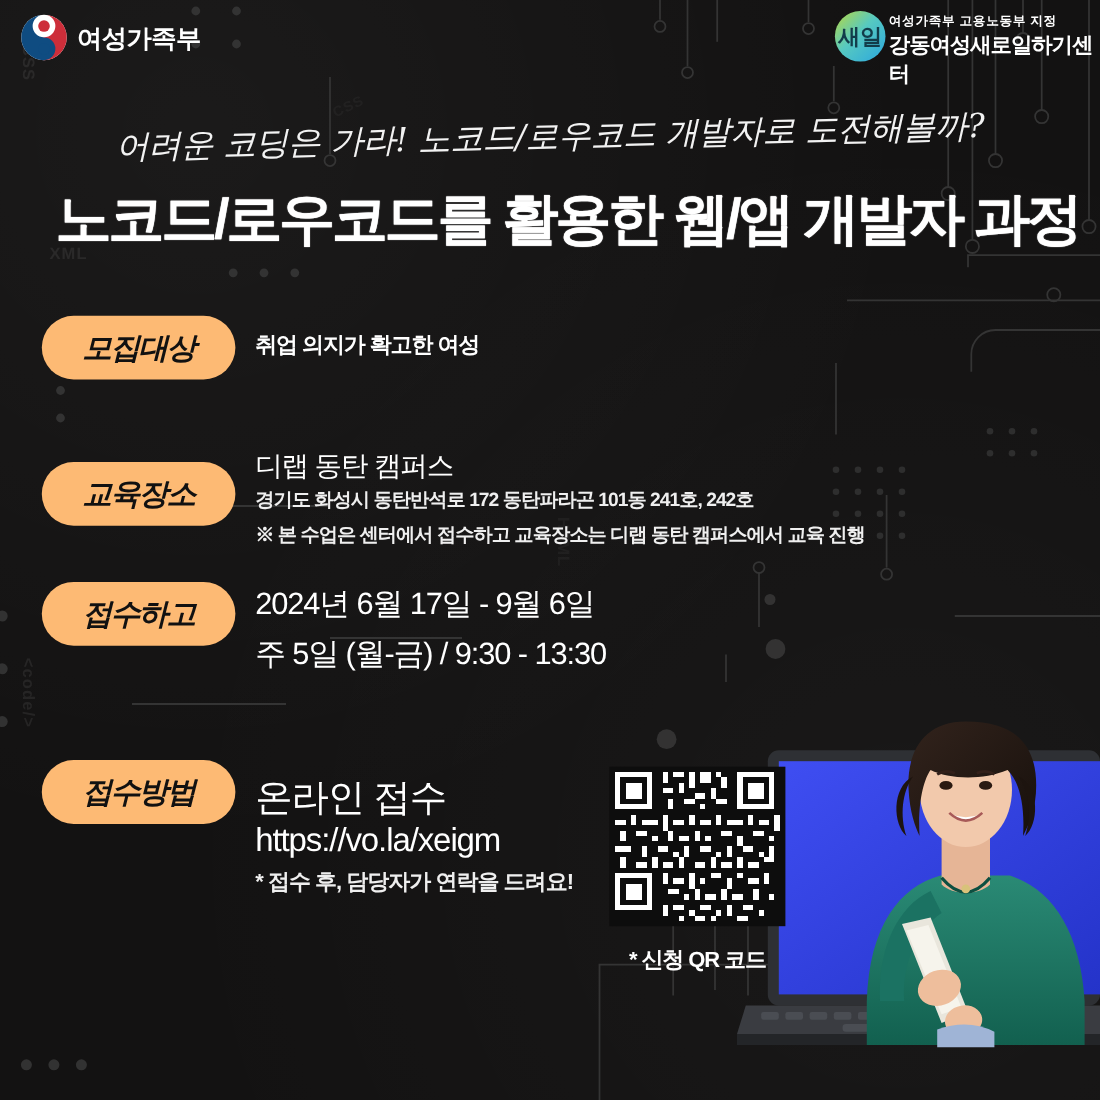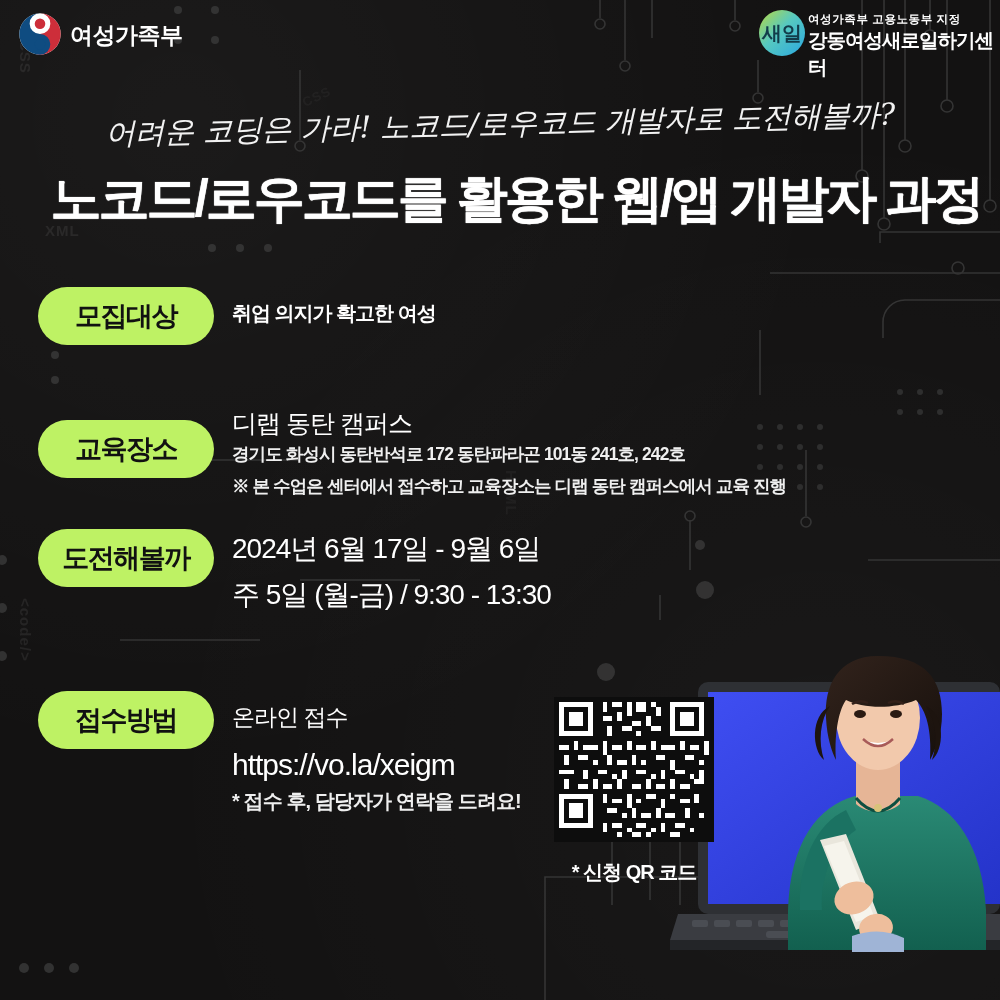--- a/index.html
+++ b/index.html
@@ -61,22 +61,22 @@
     color:#fff; font-size:51px; font-weight:700; letter-spacing:-3px; z-index:6;
     text-shadow:0 0 1px #fff;
     margin-left:16px;
   }
 
   
   .row{ position:absolute; z-index:6; }
   .pill{
     position:absolute; left:38px;
     width:176px; height:58px; border-radius:29px;
-    background:#bef264;
-    display:flex; align-items:center; justify-content:center;
+    background:#fdba74;
+    display:flex; align-items:center; justify-content:center;font-style:italic;
   }
   .pill-label{
     color:#111; font-size:27px; font-weight:700; letter-spacing:-1.5px;
   }
   .body-main{
     position:absolute; left:232px;
     color:#fff; letter-spacing:-1px; white-space:nowrap;
   }
   .body-sub{
     position:absolute; left:232px;
@@ -246,31 +246,31 @@
   <div class="pill" style="top:420px;">
     <span class="pill-label">교육장소</span>
   </div>
   <div class="body-main" style="top:407px; font-size:25px; font-weight:400;">디랩 동탄 캠퍼스</div>
   <div class="body-sub" style="top:442px;">경기도 화성시 동탄반석로 172 동탄파라곤 101동 241호, 242호</div>
   <div class="body-sub" style="top:474px;">※ 본 수업은 센터에서 접수하고 교육장소는 디랩 동탄 캠퍼스에서 교육 진행</div>
 </div>
 
 <div class="row">
   <div class="pill" style="top:529px;">
-    <span class="pill-label">도전해볼까</span>
+    <span class="pill-label">접수하고</span>
   </div>
   <div class="body-main" style="top:530px; font-size:28px; font-weight:400;">2024년 6월 17일 - 9월 6일</div>
   <div class="body-main" style="top:576px; font-size:28px; font-weight:400;">주 5일 (월-금) / 9:30 - 13:30</div>
 </div>
 
 <div class="row">
   <div class="pill" style="top:691px;">
     <span class="pill-label">접수방법</span>
   </div>
-  <div class="body-main" style="top:702px; font-size:23px; font-weight:400;">온라인 접수</div>
+  <div class="body-main" style="top:702px; font-size:34px; font-weight:400;">온라인 접수</div>
   <div class="body-main" style="top:748px; font-size:30px; font-weight:400;">https://vo.la/xeigm</div>
   <div class="body-sub" style="top:788px; font-size:20px;">* 접수 후, 담당자가 연락을 드려요!</div>
 </div>
 
 <div id="qr-block">
   <svg id="qr-code" viewBox="0 0 33 30" shape-rendering="crispEdges">
     <rect width="33" height="30" fill="#0d0d0d"></rect>
     <g fill="#ffffff">
 
       <rect x="1" y="1" width="7" height="1"></rect>

